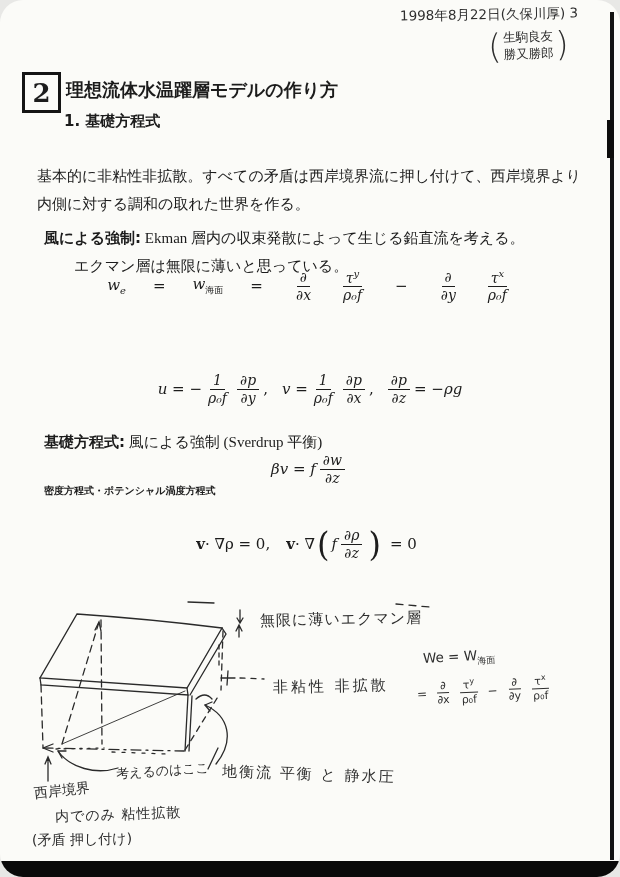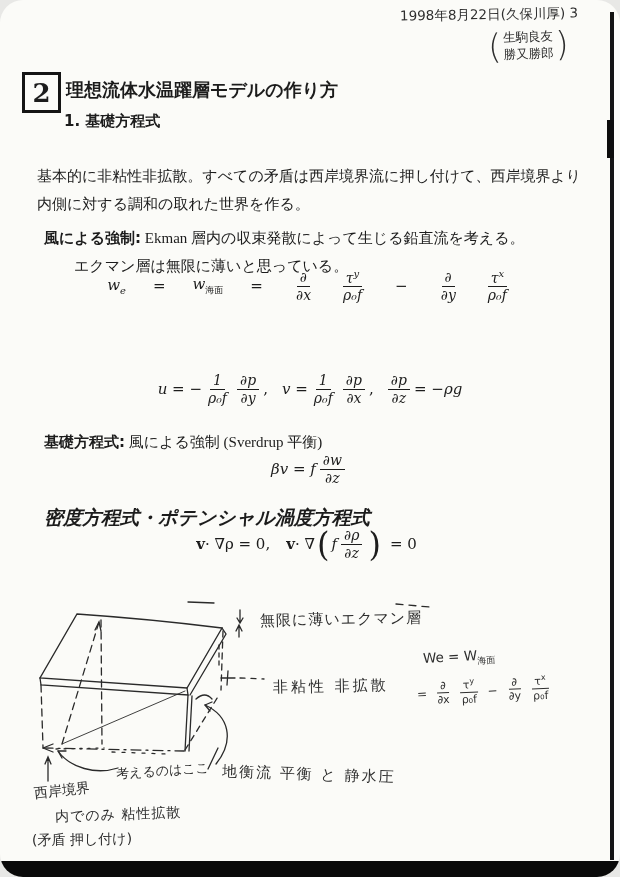--- a/index.html
+++ b/index.html
@@ -126,21 +126,21 @@
   </div>
 
   <div class="abs eq" style="top:452px;">
     <span class="it">βv = f</span>
     <span class="frac it">
         <span class="num">∂w</span>
         <span class="den">∂z</span>
       </span>
   </div>
 
-  <div class="abs gothic" style="left:44px;top:505px;font-size:19px;font-style:italic;">密度方程式・ポテンシャル渦度方程式</div>
+  <div class="abs gothic" style="left:44px;top:484px;font-size:10px;">密度方程式・ポテンシャル渦度方程式</div>
 
   <div class="abs eq" style="top:527px;">
     <b>v</b>
     <span> · ∇ρ = 0,</span>
     <b style="margin-left:16px;">v</b>
     <span> · ∇</span>
     <span class="bigp">(</span>
     <span class="it">f</span>
     <span class="frac it">
         <span class="num">∂ρ</span>

